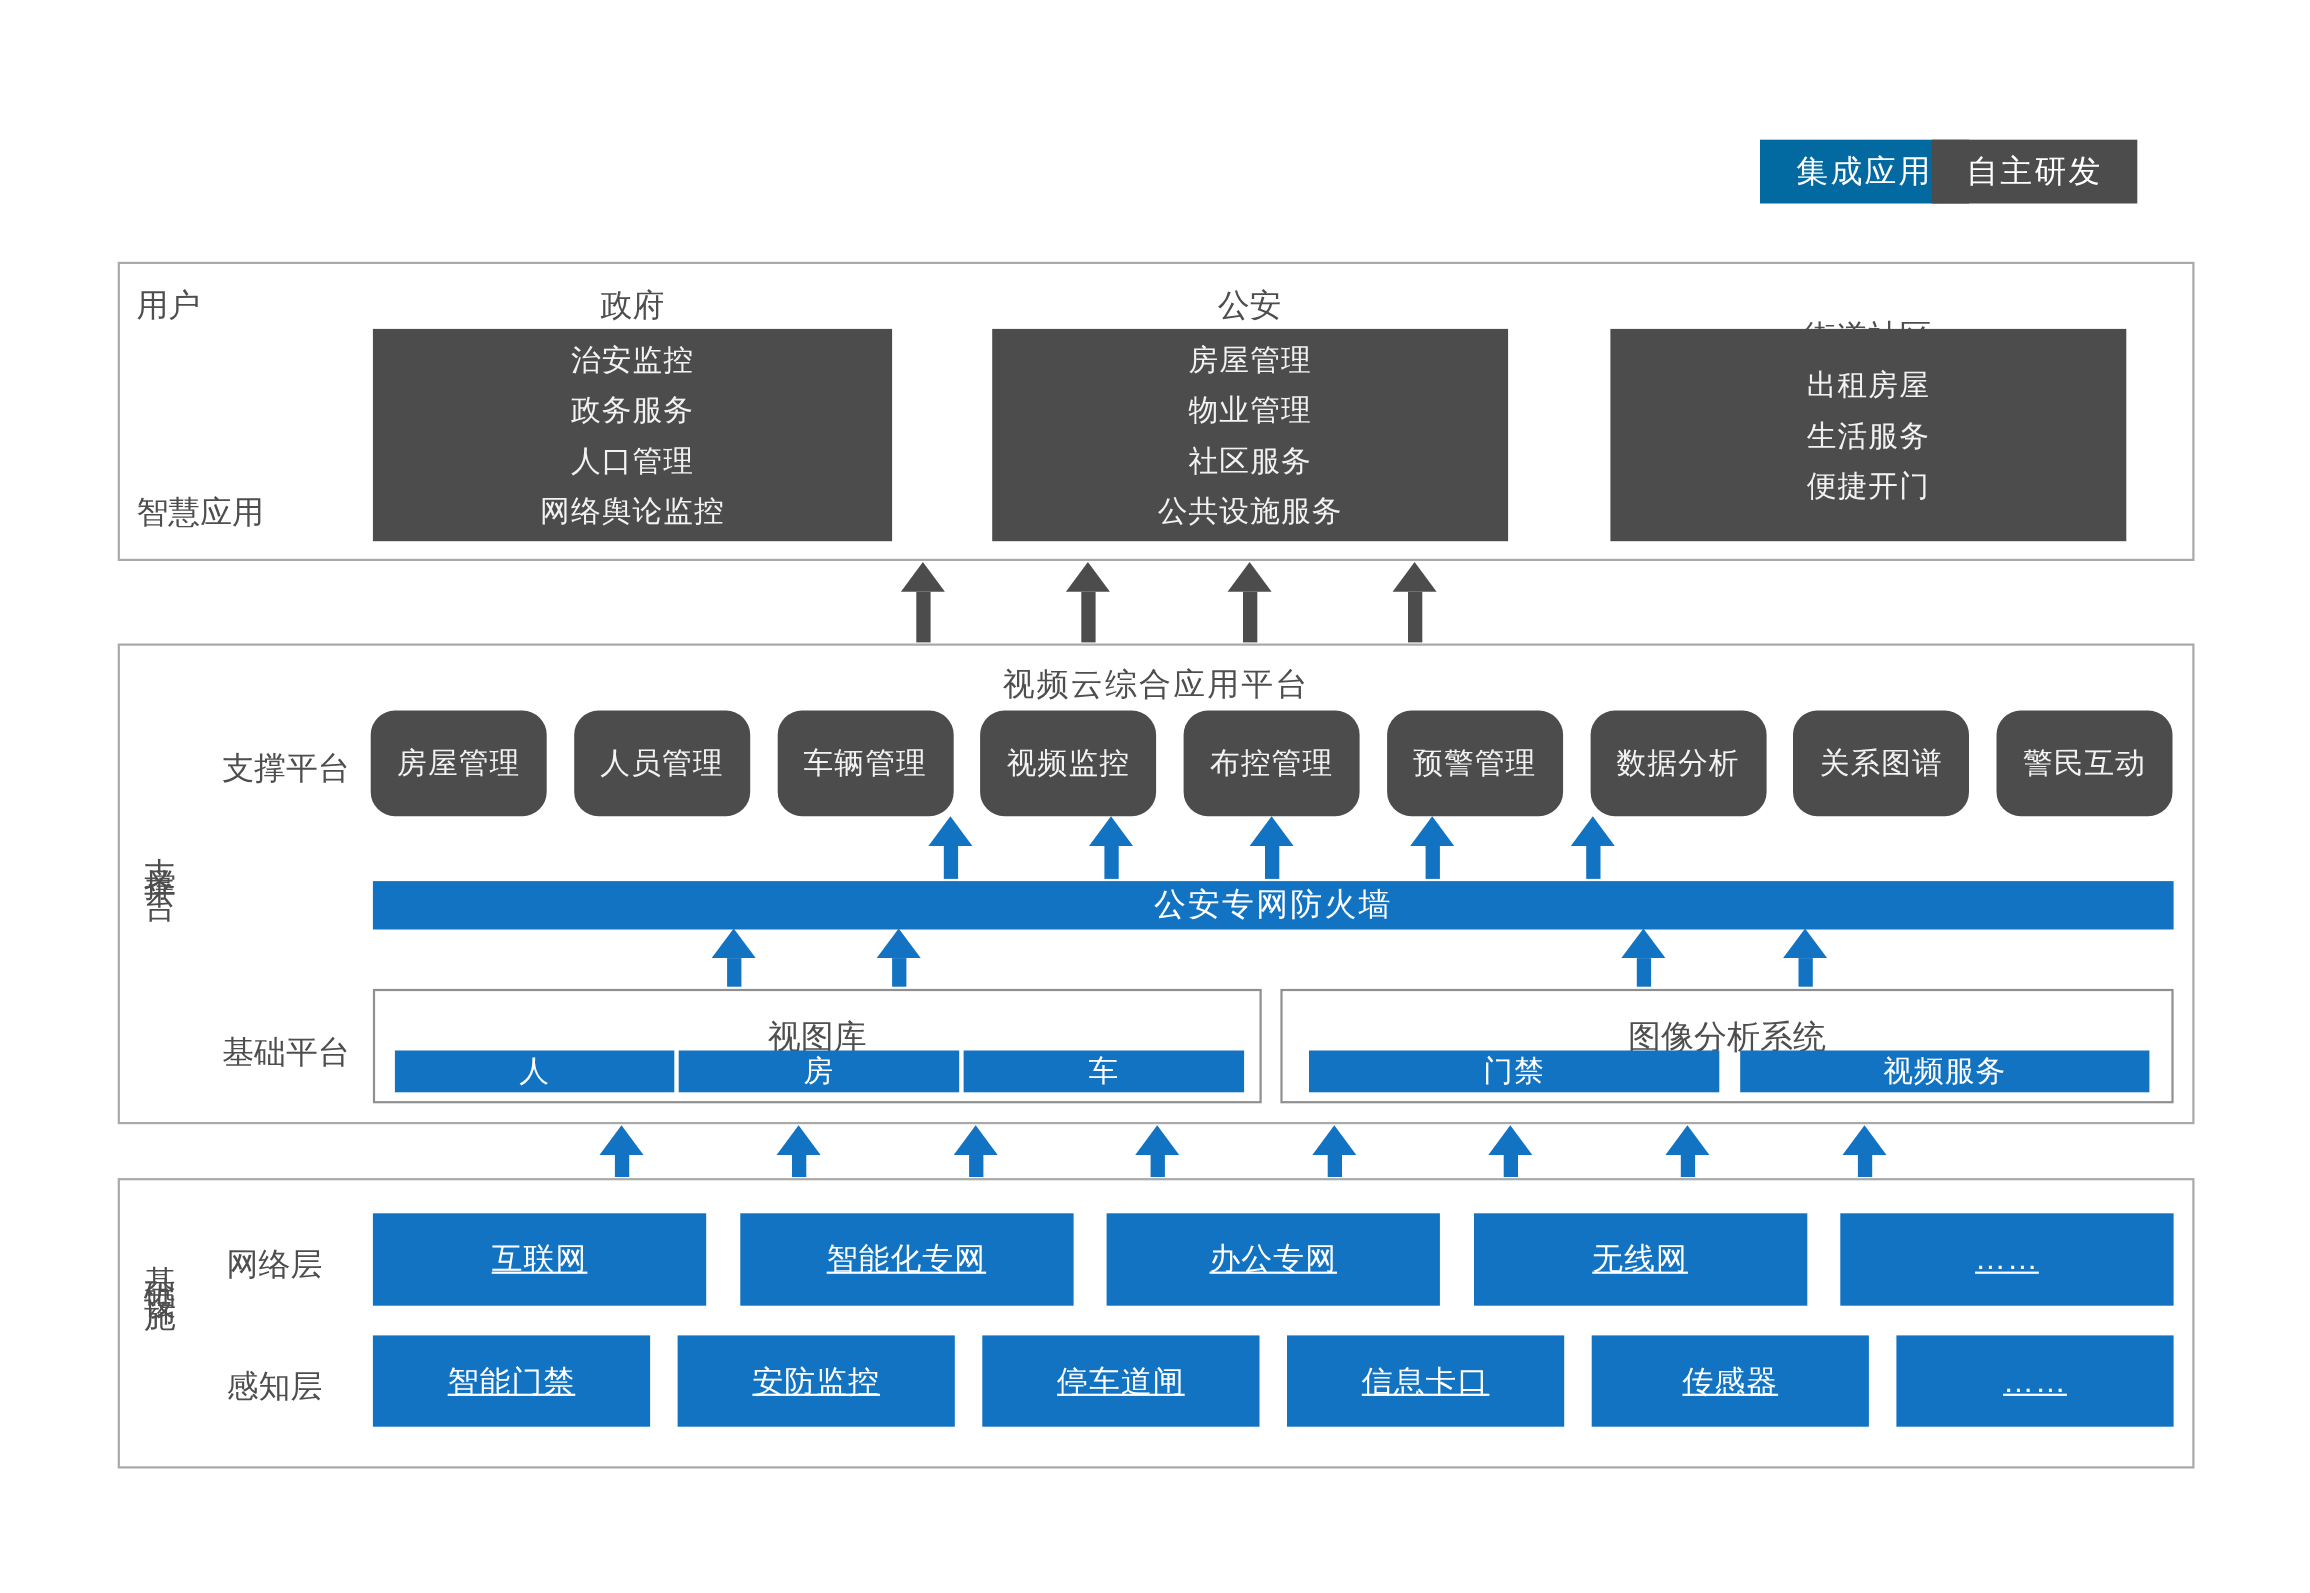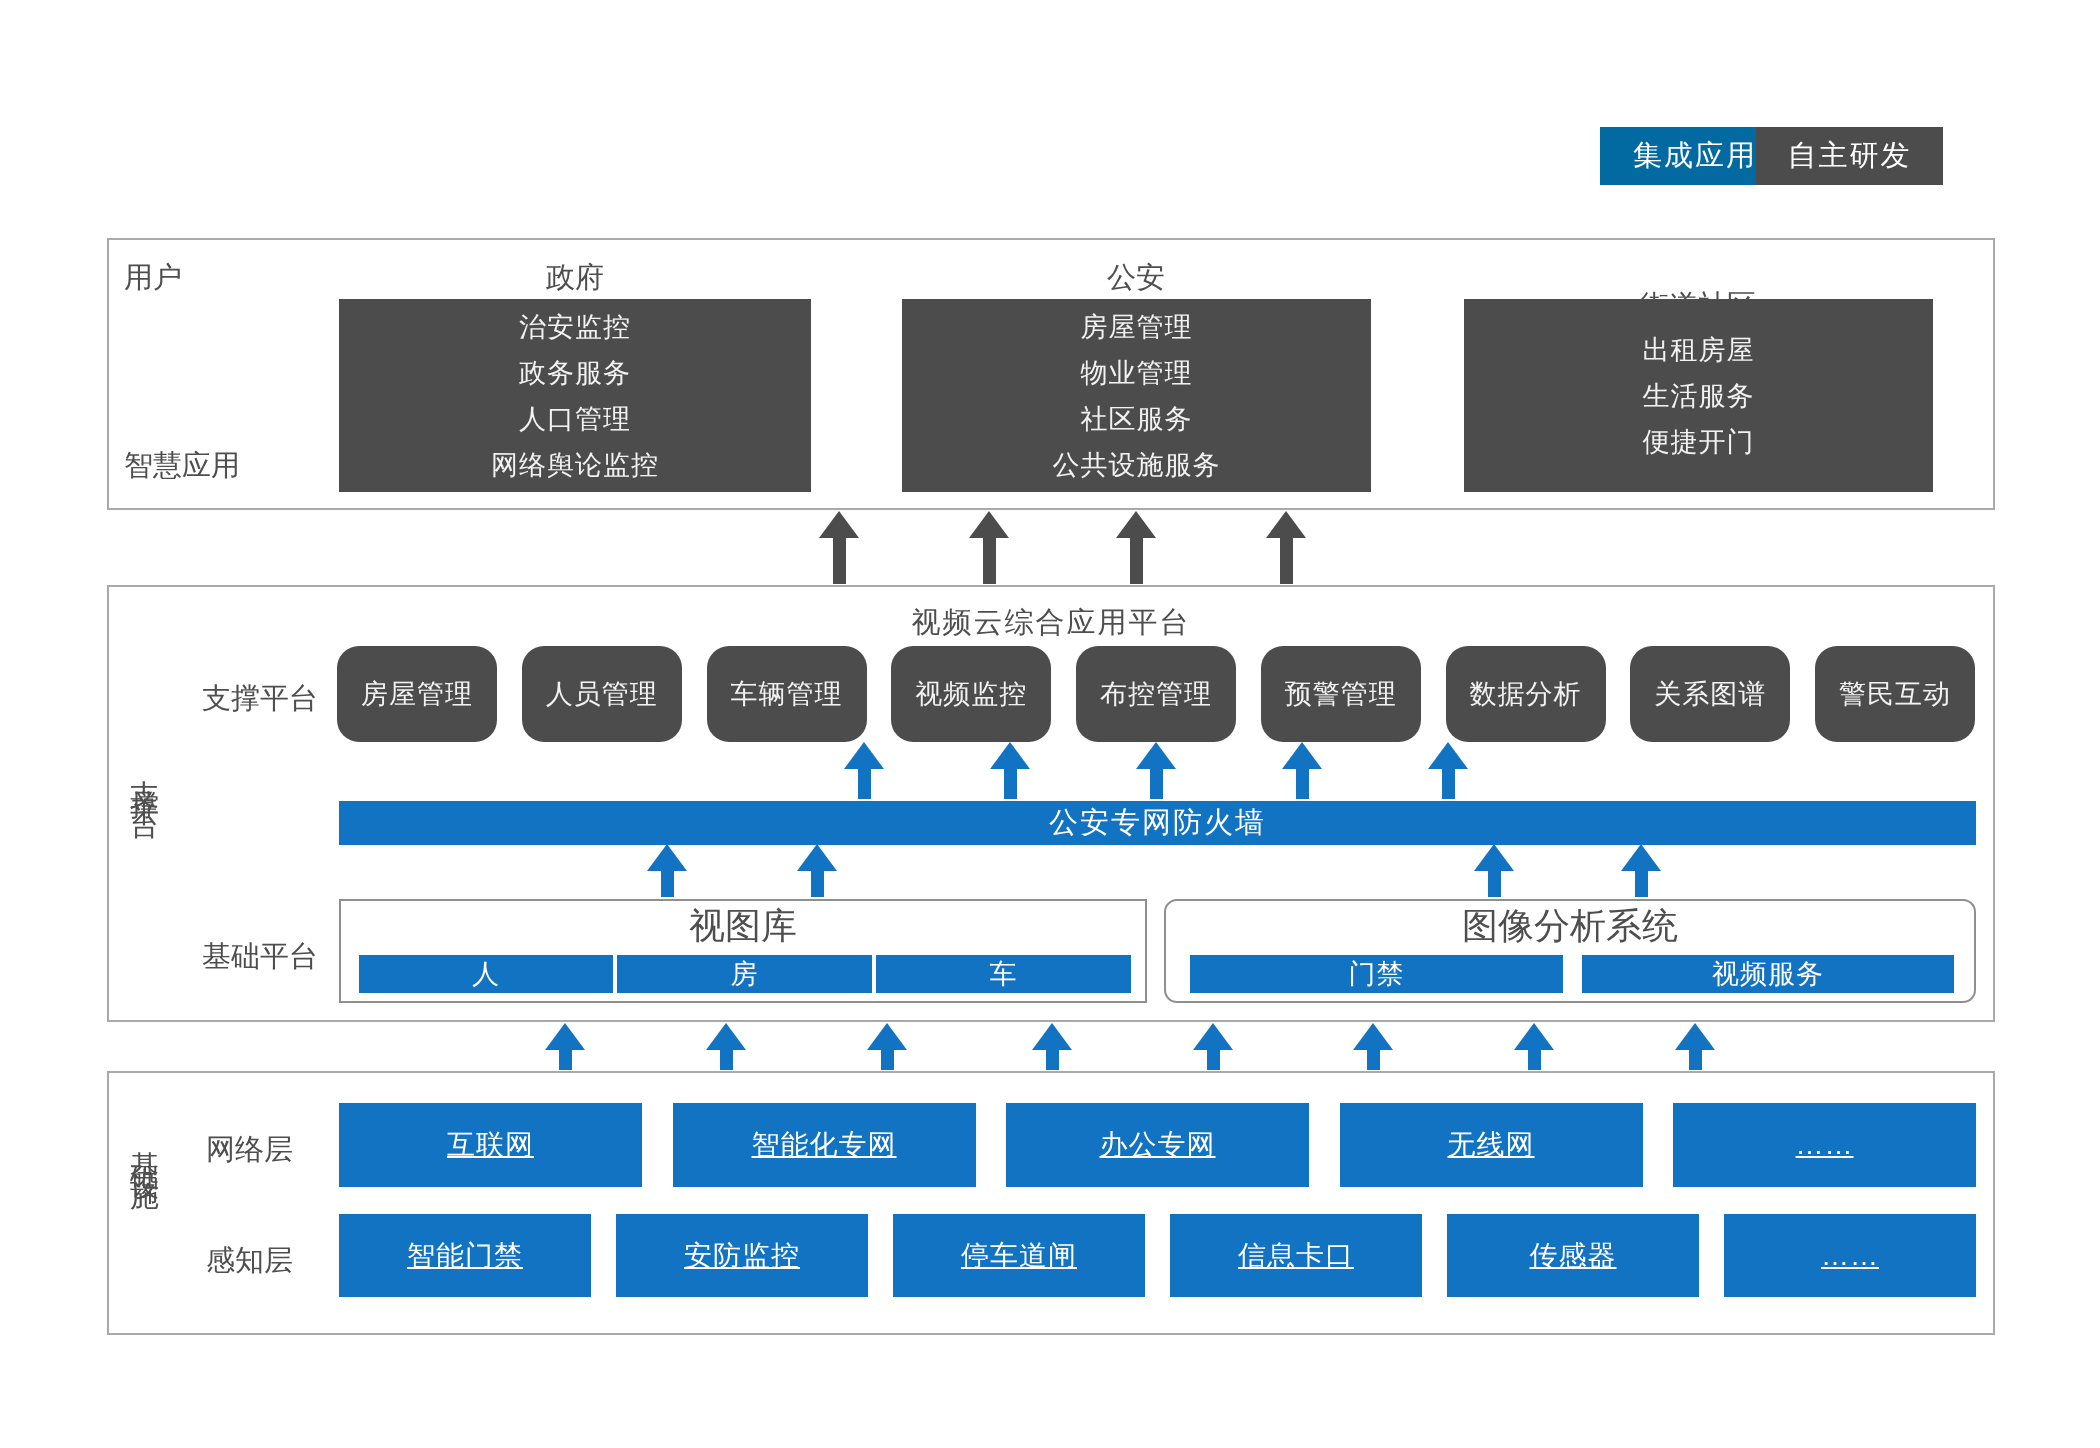--- a/index.html
+++ b/index.html
@@ -20,21 +20,21 @@
   .appbox{position:absolute;background:#4d4c4c;color:#f2f2f2;display:flex;flex-direction:column;
           align-items:center;justify-content:center;font-size:27px;line-height:46px;letter-spacing:1px;}
   
   .modrow{position:absolute;display:flex;justify-content:space-between;}
   .mod{width:160px;height:96px;background:#4d4c4c;border-radius:22px;color:#f2f2f2;
        display:flex;align-items:center;justify-content:center;font-size:27px;letter-spacing:1px;}
   .firewall{position:absolute;background:#1273c2;color:#fff;display:flex;align-items:center;
             justify-content:center;font-size:29px;letter-spacing:2px;}
   
   .basebox{position:absolute;border:2px solid #8f8f8f;background:#fff;box-sizing:border-box;}
-  .basebox .btitle{position:absolute;top:1px;left:0;width:100%;text-align:center;font-size:36px;color:#4e4e4e;}
+  .basebox .btitle{position:absolute;top:22px;left:0;width:100%;text-align:center;font-size:30px;color:#4e4e4e;}
   .barrow{position:absolute;display:flex;justify-content:space-between;}
   .bluebar{background:#1273c2;color:#fff;display:flex;align-items:center;justify-content:center;
            font-size:27px;height:38px;letter-spacing:1px;}
   
   .infrow{position:absolute;display:flex;justify-content:space-between;}
   .infbox{background:#1273c2;color:#fff;display:flex;align-items:center;justify-content:center;
           font-size:28px;letter-spacing:1px;text-decoration:underline;}
   .netbox{width:303px;height:84px;}
   .sensebox{width:252px;height:83px;}
   .title{position:absolute;width:100%;text-align:center;font-size:29px;color:#4e4e4e;letter-spacing:2px;}
@@ -121,21 +121,21 @@
 
     <div class="basebox" style="left:230px;top:312px;width:808px;height:104px;">
       <div class="btitle">视图库</div>
       <div class="barrow" style="left:18px;top:54px;width:772px;">
         <div class="bluebar" style="width:254px;">人</div>
         <div class="bluebar" style="width:255px;">房</div>
         <div class="bluebar" style="width:255px;">车</div>
       </div>
     </div>
 
-    <div class="basebox" style="left:1055px;top:312px;width:812px;height:104px;border-radius:13px;">
+    <div class="basebox" style="left:1055px;top:312px;width:812px;height:104px;">
       <div class="btitle">图像分析系统</div>
       <div class="barrow" style="left:24px;top:54px;width:764px;">
         <div class="bluebar" style="width:373px;">门禁</div>
         <div class="bluebar" style="width:372px;">视频服务</div>
       </div>
     </div>
   </div>
 
   <div class="arrow blue" style="left:844px;top:742px;height:57px;">
       <i class="head"></i>

